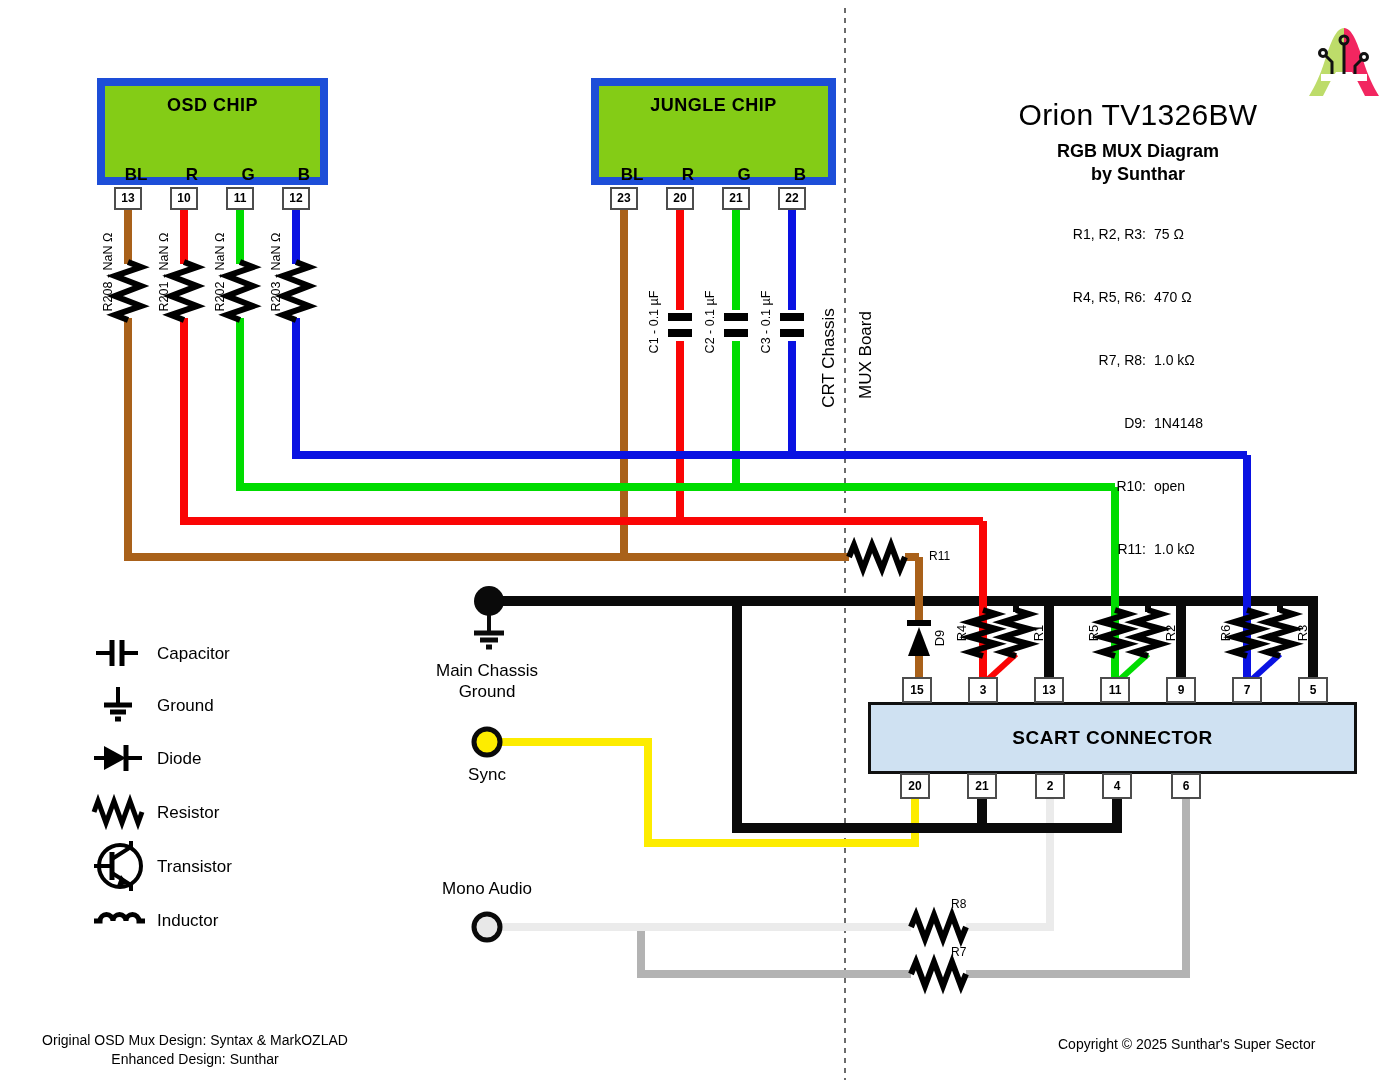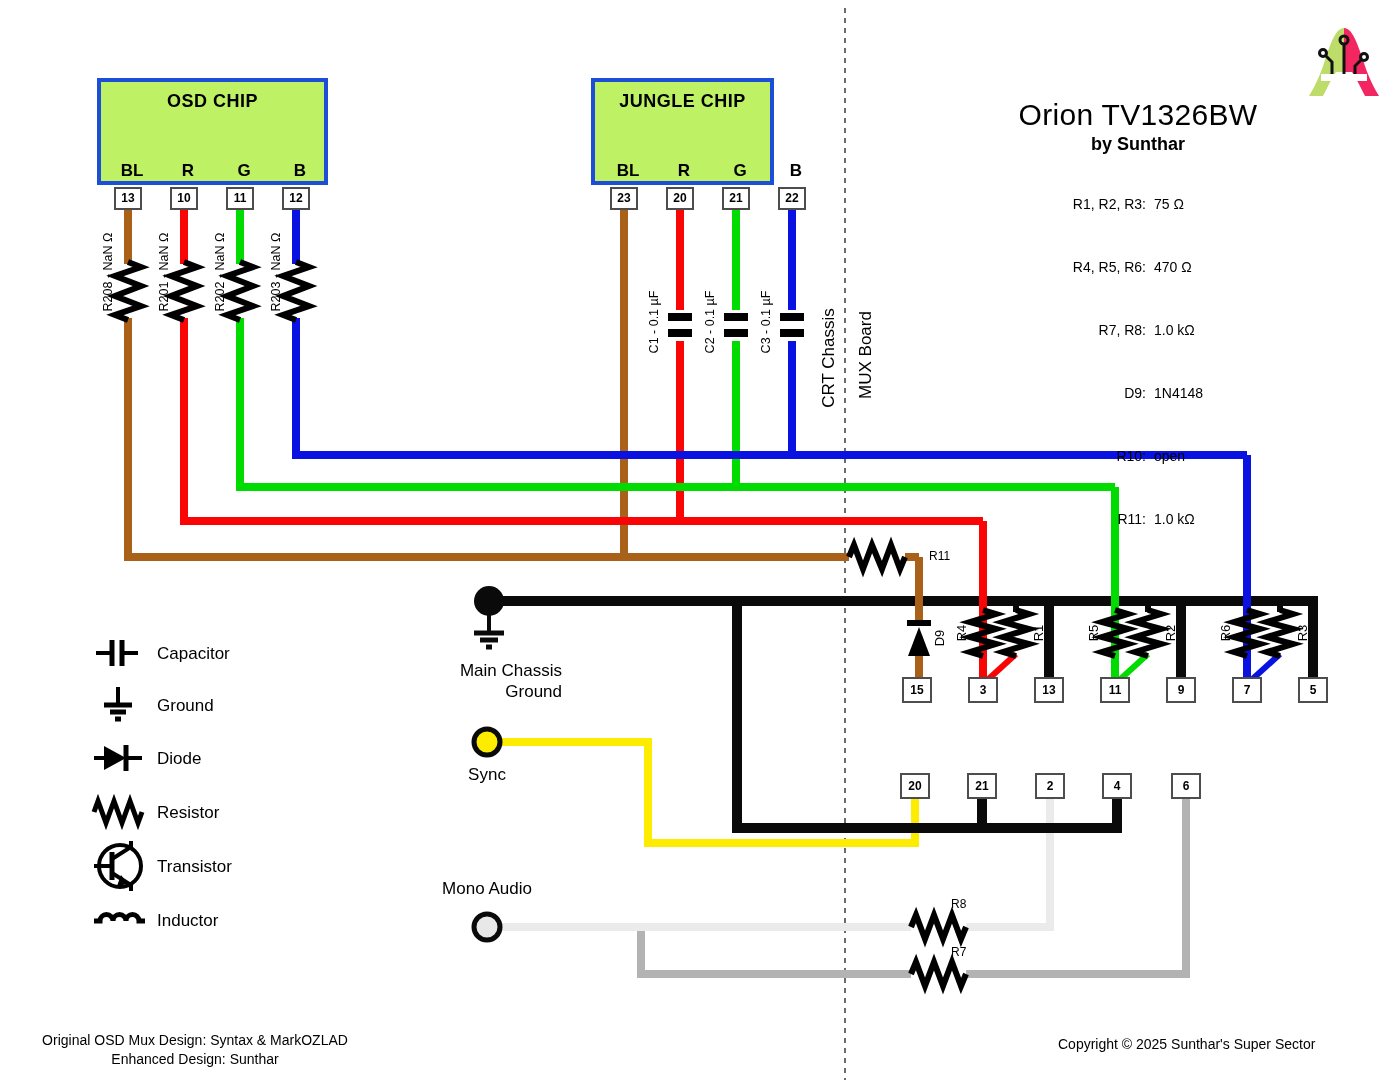--- a/index.html
+++ b/index.html
@@ -1,19 +1,19 @@
 <!DOCTYPE html>
 <html><head>
 <meta charset="utf-8">
 <style>
   html,body{margin:0;padding:0;background:#fff;}
   body{font-family:"Liberation Sans", sans-serif;color:#000;}
   .canvas{position:relative;width:1400px;height:1080px;background:#ffffff;overflow:hidden;}
   .canvas svg.wires{position:absolute;left:0;top:0;}
-  .chip{position:absolute;background:#bef264;border:4px solid #1d4ed8;box-sizing:border-box;}
+  .chip{position:absolute;background:#84cc16;border:8px solid #1d4ed8;box-sizing:border-box;}
   .chip-title{position:absolute;left:0;right:0;top:9px;text-align:center;font-weight:bold;font-size:18px;letter-spacing:.5px;}
   .pin-letter{position:absolute;width:40px;text-align:center;font-weight:bold;font-size:17px;top:79px;}
   .pinbox{position:absolute;width:28px;height:23px;background:#fff;border:2px solid #4d4d4d;box-sizing:border-box;
           font-weight:bold;font-size:12px;text-align:center;line-height:19px;}
   .pinbox.scart{width:30px;height:26px;line-height:22px;}
   .scart-box{position:absolute;left:868px;top:702px;width:489px;height:72px;background:#cfe1f2;border:3px solid #101010;
              box-sizing:border-box;display:flex;align-items:center;justify-content:center;font-weight:bold;font-size:19px;letter-spacing:.5px;}
   .rot{position:absolute;white-space:nowrap;transform:translate(-50%,-50%) rotate(-90deg);}
   .lbl12{font-size:12.5px;}
   .lbl13{font-size:13px;}
@@ -180,21 +180,21 @@
     <span class="pin-letter" style="left:11px;">BL</span>
     <span class="pin-letter" style="left:67px;">R</span>
     <span class="pin-letter" style="left:123px;">G</span>
     <span class="pin-letter" style="left:179px;">B</span>
   </div>
   <div class="pinbox" style="left:114px;top:187px;">13</div>
   <div class="pinbox" style="left:170px;top:187px;">10</div>
   <div class="pinbox" style="left:226px;top:187px;">11</div>
   <div class="pinbox" style="left:282px;top:187px;">12</div>
 
-  <div class="chip" style="left:591px;top:78px;width:183px;height:107px;">
+  <div class="chip" style="left:591px;top:78px;width:245px;height:107px;">
     <div class="chip-title">JUNGLE CHIP</div>
     <span class="pin-letter" style="left:13px;">BL</span>
     <span class="pin-letter" style="left:69px;">R</span>
     <span class="pin-letter" style="left:125px;">G</span>
     <span class="pin-letter" style="left:181px;">B</span>
   </div>
   <div class="pinbox" style="left:610px;top:187px;">23</div>
   <div class="pinbox" style="left:666px;top:187px;">20</div>
   <div class="pinbox" style="left:722px;top:187px;">21</div>
   <div class="pinbox" style="left:778px;top:187px;">22</div>
@@ -205,20 +205,21 @@
   <div class="rot lbl12" style="left:276px;top:272px;">R203 - NaN Ω</div>
   <div class="rot lbl12" style="left:654px;top:322px;">C1 - 0.1 µF</div>
   <div class="rot lbl12" style="left:710px;top:322px;">C2 - 0.1 µF</div>
   <div class="rot lbl12" style="left:766px;top:322px;">C3 - 0.1 µF</div>
 
   <div class="rot lbl16" style="left:829px;top:358px;">CRT Chassis</div>
   <div class="rot lbl16" style="left:866px;top:355px;">MUX Board</div>
 
   <div class="title-block">
     <div class="t1">Orion TV1326BW</div>
+    <div class="t2">RGB MUX Diagram</div>
     <div class="t3">by Sunthar</div>
     <div class="parts">
       <div class="vrow">
           <span class="vlabel">R1, R2, R3:</span>
           <span class="vvalue">75 Ω</span>
         </div>
       <div class="vrow">
           <span class="vlabel">R4, R5, R6:</span>
           <span class="vvalue">470 Ω</span>
         </div>
@@ -245,34 +246,37 @@
   <div class="rot lbl13" style="left:939px;top:638px;">D9</div>
   <div class="rot lbl13" style="left:961px;top:633px;">R4</div>
   <div class="rot lbl13" style="left:1038px;top:633px;">R1</div>
   <div class="rot lbl13" style="left:1093px;top:633px;">R5</div>
   <div class="rot lbl13" style="left:1170px;top:633px;">R2</div>
   <div class="rot lbl13" style="left:1225px;top:633px;">R6</div>
   <div class="rot lbl13" style="left:1302px;top:633px;">R3</div>
   <div class="hlabel" style="left:951px;top:897px;">R8</div>
   <div class="hlabel" style="left:951px;top:945px;">R7</div>
 
+  <div class="scart-box">
+    <span>SCART CONNECTOR</span>
+  </div>
   <div class="pinbox scart" style="left:902px;top:677px;">15</div>
   <div class="pinbox scart" style="left:968px;top:677px;">3</div>
   <div class="pinbox scart" style="left:1034px;top:677px;">13</div>
   <div class="pinbox scart" style="left:1100px;top:677px;">11</div>
   <div class="pinbox scart" style="left:1166px;top:677px;">9</div>
   <div class="pinbox scart" style="left:1232px;top:677px;">7</div>
   <div class="pinbox scart" style="left:1298px;top:677px;">5</div>
   <div class="pinbox scart" style="left:900px;top:773px;">20</div>
   <div class="pinbox scart" style="left:967px;top:773px;">21</div>
   <div class="pinbox scart" style="left:1035px;top:773px;">2</div>
   <div class="pinbox scart" style="left:1102px;top:773px;">4</div>
   <div class="pinbox scart" style="left:1171px;top:773px;">6</div>
 
-  <div class="port-label" style="left:412px;top:660px;width:150px;text-align:right;">Main Chassis Ground</div>
+  <div class="port-label" style="left:412px;top:660px;width:150px;">Main Chassis Ground</div>
   <div class="port-label" style="left:437px;top:764px;width:100px;">Sync</div>
   <div class="port-label" style="left:412px;top:878px;width:150px;">Mono Audio</div>
 
   <div class="legend-label" style="left:157px;top:644px;">Capacitor</div>
   <div class="legend-label" style="left:157px;top:696px;">Ground</div>
   <div class="legend-label" style="left:157px;top:749px;">Diode</div>
   <div class="legend-label" style="left:157px;top:803px;">Resistor</div>
   <div class="legend-label" style="left:157px;top:857px;">Transistor</div>
   <div class="legend-label" style="left:157px;top:911px;">Inductor</div>
 

